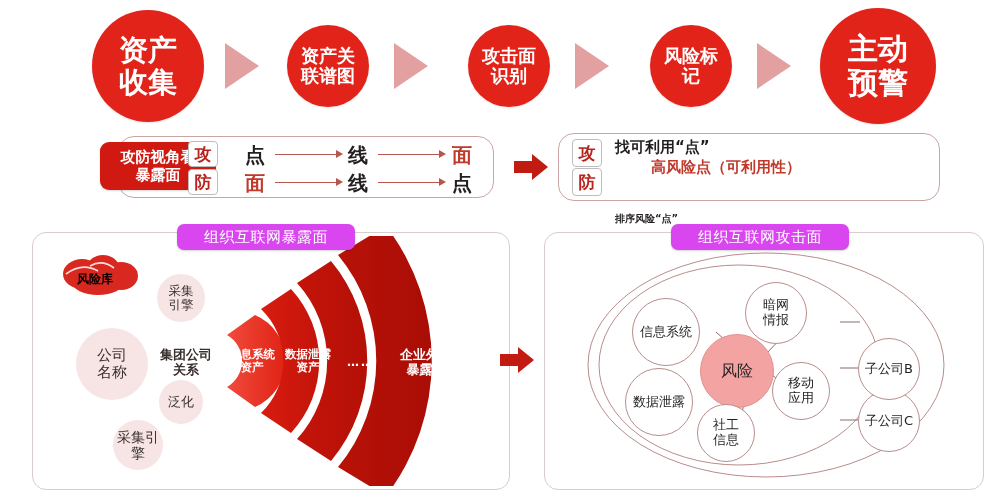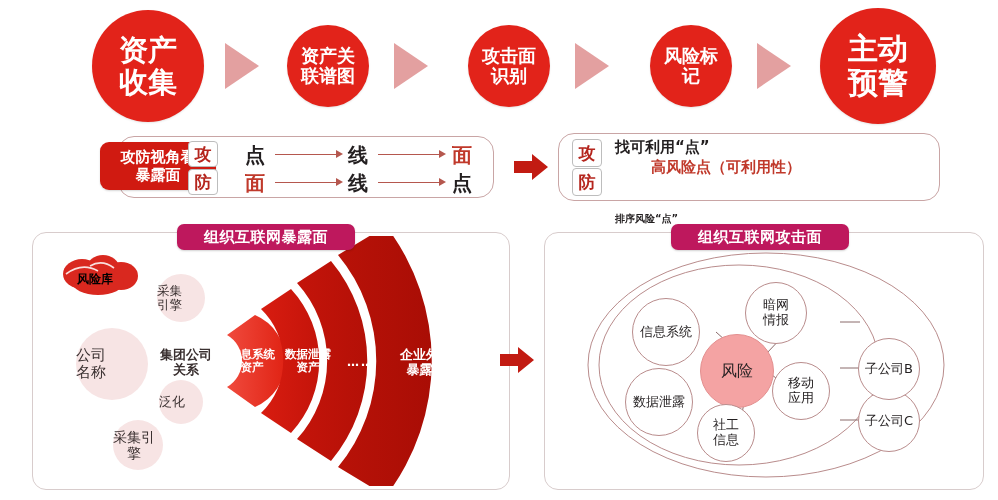--- a/index.html
+++ b/index.html
@@ -58,28 +58,28 @@
 
   
   .barrow{position:absolute;}
 
   
   .panel{
     position:absolute;border:1.3px solid #d8cccc;border-radius:14px;
     background:#fff;box-sizing:border-box;
   }
   .ptitle{
-    position:absolute;background:#be185d;color:#fff;border-radius:7px;
+    position:absolute;background:#d946ef;color:#fff;border-radius:7px;
     display:flex;align-items:center;justify-content:center;
-    font-weight:700;letter-spacing:.5px;
+    font-weight:400;letter-spacing:.5px;
     box-shadow:0 1px 2px rgba(0,0,0,.18);z-index:6;
   }
   .pinkc{
     position:absolute;border-radius:50%;background:#f7e4e4;
-    display:flex;align-items:center;justify-content:flex-start;text-align:center;
+    display:flex;align-items:center;justify-content:center;text-align:center;
     color:#3a3030;line-height:1.15;
   }
   .plain{
     position:absolute;display:flex;align-items:center;justify-content:center;
     text-align:center;color:#3a3030;line-height:1.15;font-weight:600;
   }
   .cloudtxt{
     position:absolute;color:#000000;font-weight:700;z-index:4;
     text-align:center;white-space:nowrap;
   }

